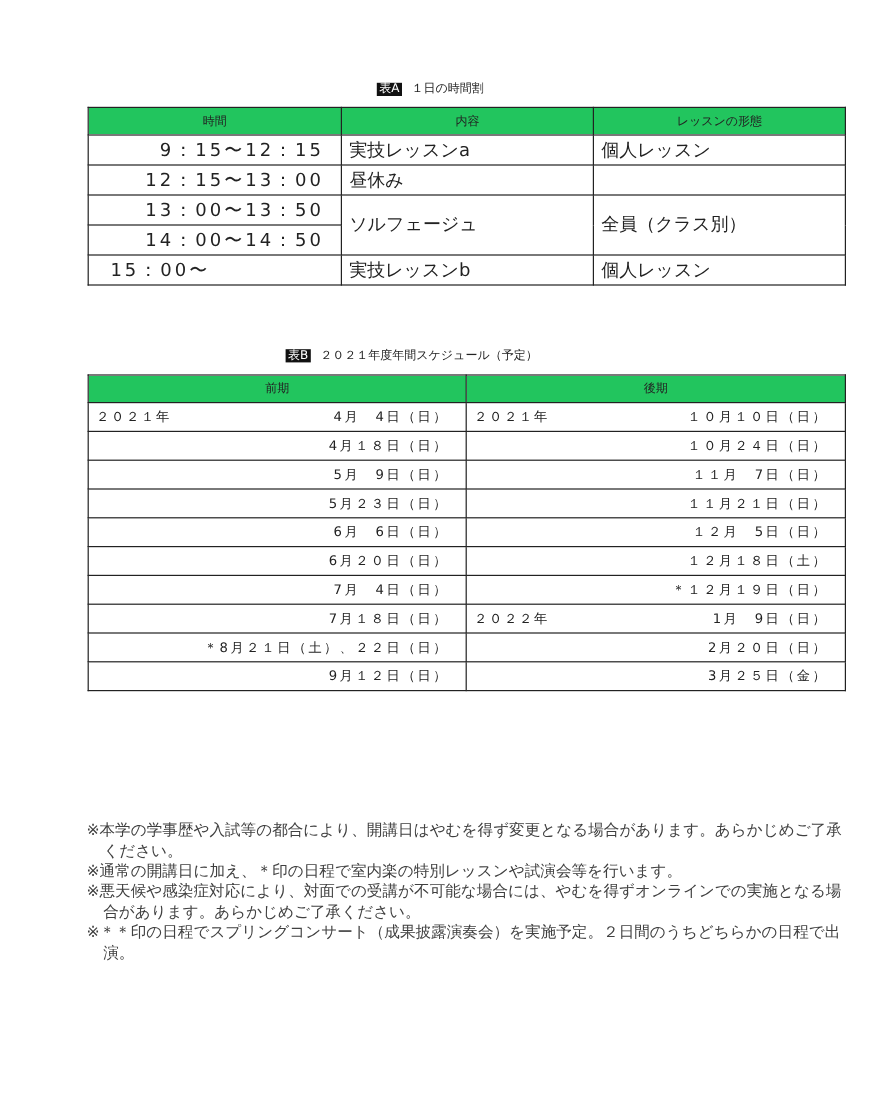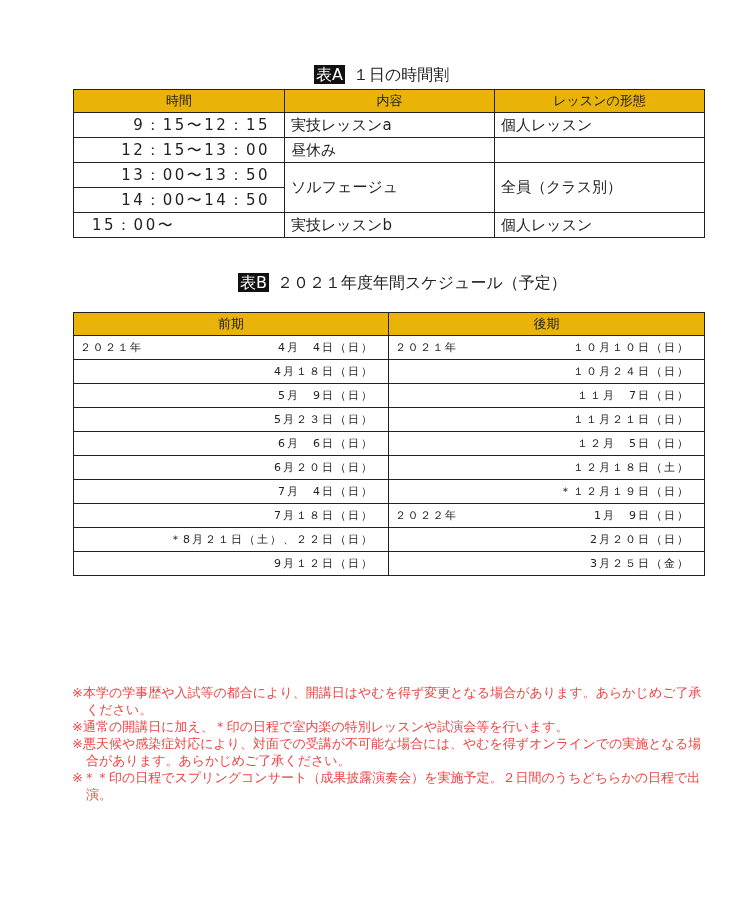--- a/index.html
+++ b/index.html
@@ -6,21 +6,21 @@
     body {
       width: 744px; height: 918px;
       background: #ffffff;
       position: relative;
       font-family: "DejaVu Sans", "Liberation Sans", sans-serif;
       color: #222;
       overflow: hidden;
     }
     .caption {
       position: absolute;
-      font-size: 16px;
+      font-size: 10px;
       line-height: 18px;
       white-space: nowrap;
       color: #222;
     }
     .caption .tag {
       background: #111;
       color: #fff;
       padding: 0 2px;
       margin-right: 8px;
     }
@@ -30,41 +30,41 @@
       table-layout: fixed;
       font-size: 14px;
     }
     td, th {
       border: 1.5px solid #222;
       padding: 0 6px;
       white-space: nowrap;
       overflow: hidden;
     }
     th {
-      background: #eab308;
+      background: #22c55e;
       font-weight: normal;
-      font-size: 13px;
+      font-size: 10px;
       text-align: center;
       height: 22px;
     }
     #tableA { left: 73px; top: 89px; width: 631px; }
     #tableA td { height: 24px; font-size: 15px; }
     #tableA td.time { letter-spacing: 2.5px; font-size: 15px; }
     #tableA td.time.r { text-align: right; padding-right: 14px; }
     #tableB { left: 73px; top: 312px; width: 631px; }
     #tableB td { height: 23px; font-size: 11px; letter-spacing: 2px; }
     #tableB td .yr { float: left; letter-spacing: 1.5px; }
     #tableB td .dt { float: right; padding-right: 8px; }
     .notes {
       position: absolute;
       left: 72px; top: 684px;
       width: 630px;
       font-size: 13px;
       line-height: 17px;
-      color: #ef4444;
+      color: #404040;
     }
     .notes p { margin: 0; padding-left: 14px; text-indent: -14px; }
     .logo {
       position: absolute;
       left: 634px; top: 936px;
       font-family: "DejaVu Sans", sans-serif;
       font-weight: bold;
       font-size: 19px;
       color: #777;
       letter-spacing: -0.5px;
@@ -108,21 +108,21 @@
     <td class="time r">14：00〜14：50</td>
   </tr>
   <tr>
     <td class="time" style="padding-left:18px">15：00〜</td>
     <td>実技レッスンb</td>
     <td>個人レッスン</td>
   </tr>
 </tbody>
   </table>
 
-<div class="caption" style="left:238px; top:274px;">
+<div class="caption" style="left:238px; top:288px;">
   <span class="tag">表B</span><span>２０２１年度年間スケジュール（予定）</span>
 </div>
 
 <table id="tableB">
   <colgroup>
       <col style="width:315px">
       <col style="width:316px">
     </colgroup>
   <tbody>
       <tr>

